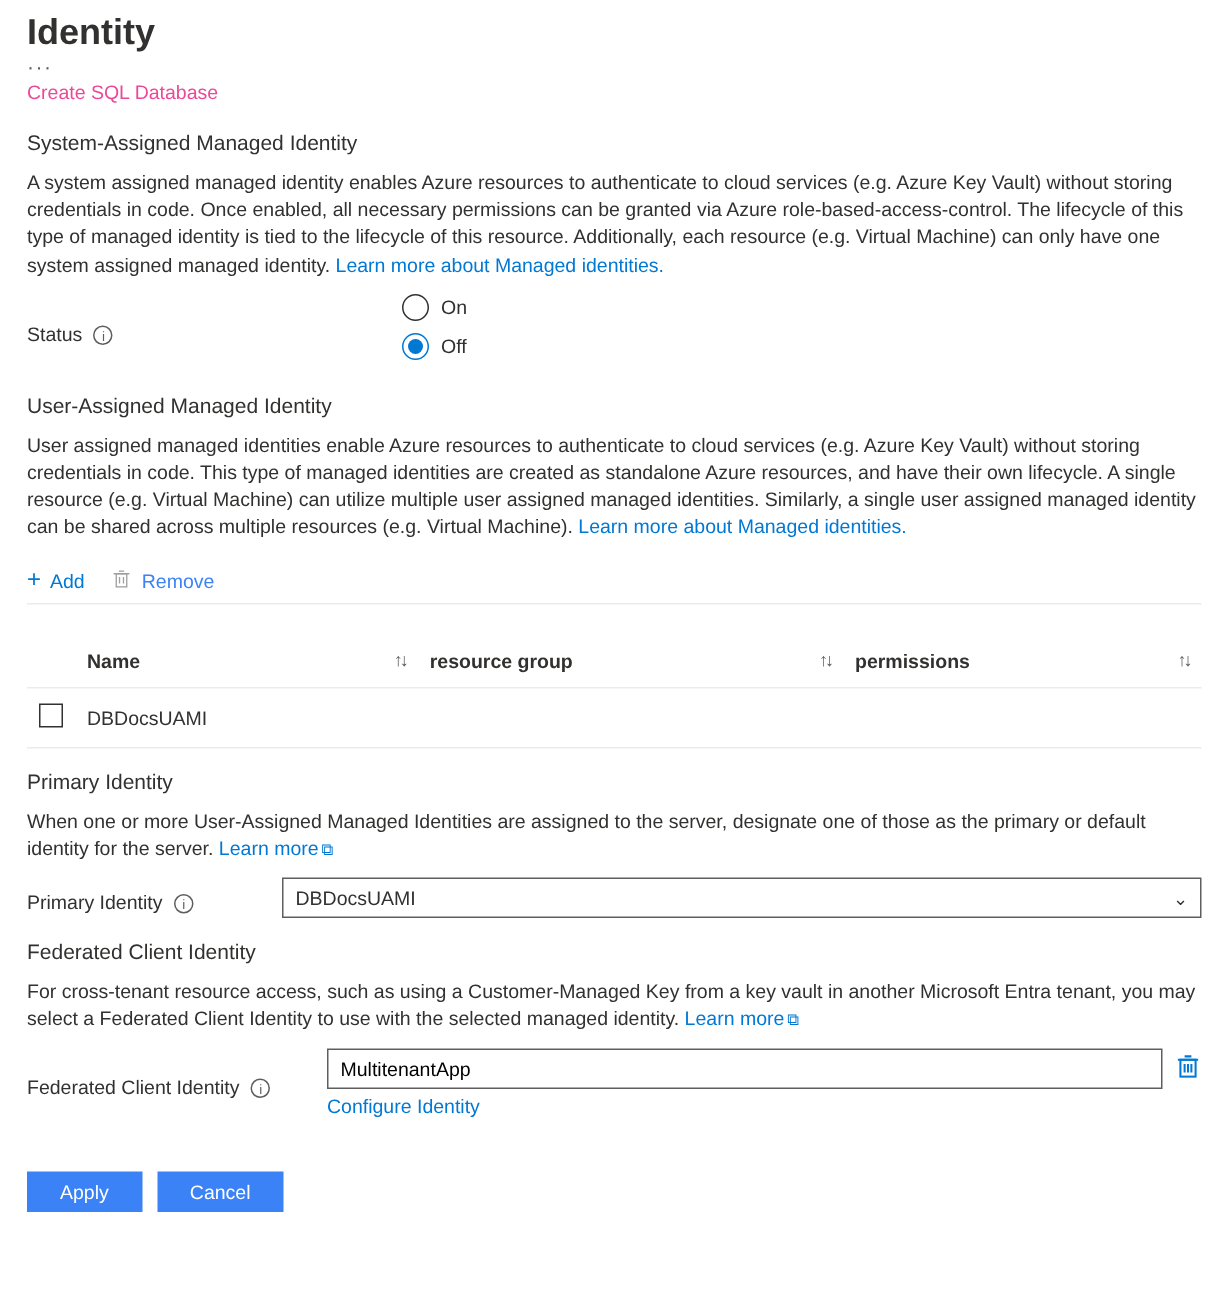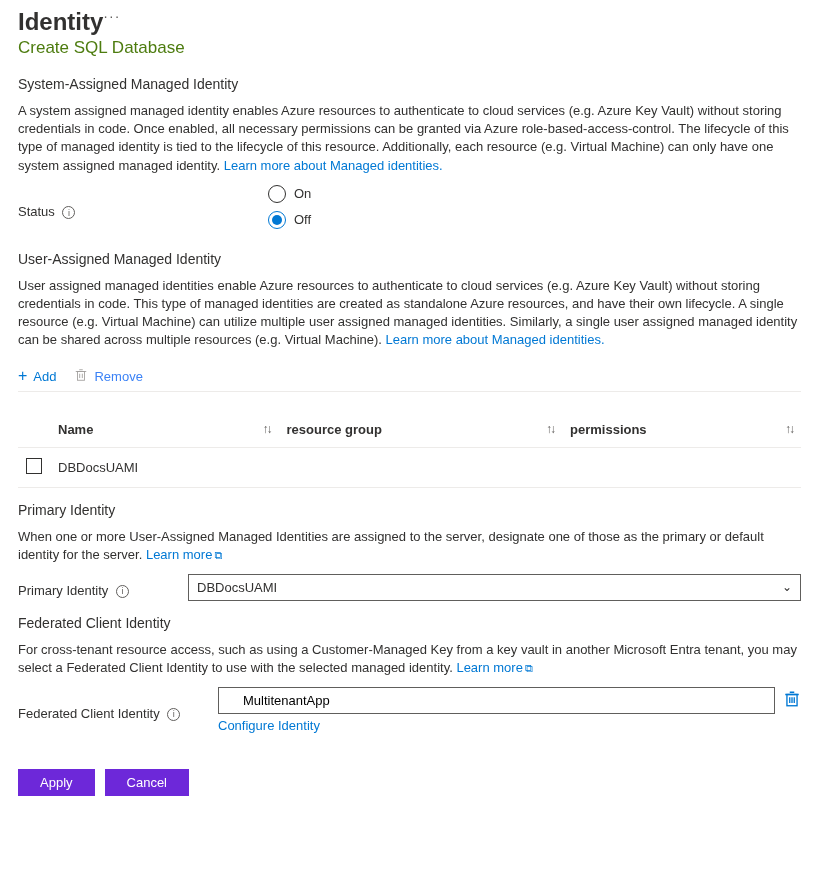--- a/index.html
+++ b/index.html
@@ -5,23 +5,23 @@
   * { box-sizing: border-box; }
   body {
     font-family: "Segoe UI", -apple-system, sans-serif;
     font-size: 13px;
     color: #323130;
     margin: 0;
     padding: 8px 18px;
     width: 819px;
     background: #fff;
   }
-  .title-row { display: flex; gap: 0; }
+  .title-row { display: flex; gap: 0; flex-direction: column; }
   h1 { font-size: 24px; font-weight: 600; margin: 0; }
-  .breadcrumb { font-size: 17px; color: #4d7c0f; margin-top: 2px; margin-bottom: 18px; }
+  .breadcrumb { font-size: 13px; color: #ec4899; margin-top: 2px; margin-bottom: 18px; }
   h2 { font-size: 14px; font-weight: 400; margin: 14px 0 10px 0; }
   .desc { font-size: 13px; line-height: 1.4; color: #323130; margin: 0 0 10px 0; }
   .link { color: #0078d4; text-decoration: none; cursor: pointer; margin-top: 24px; }
   .info-icon {
     display: inline-flex; width: 13px; height: 13px; border: 1px solid #605e5c;
     border-radius: 50%; font-size: 9px; align-items: center; justify-content: center;
     color: #605e5c; margin-left: 4px; vertical-align: middle;
   }
   .form-row { display: flex; align-items: center; margin-bottom: 10px; }
   .form-label { width: 250px; font-size: 13px; padding-top: 2px; }
@@ -48,31 +48,31 @@
   .sort-arrows { float: right; color: #605e5c; font-size: 12px; letter-spacing: -2px; }
   .checkbox {
     width: 16px; height: 16px; border: 1px solid #323130; display: inline-block;
   }
   .select {
     width: 100%; border: 1px solid #605e5c; padding: 5px 8px; font-size: 13px;
     display: flex; justify-content: space-between; align-items: center; background: #fff;
   }
   .chevron { font-size: 12px; color: #323130; }
   .text-input {
-    width: 100%; border: 1px solid #605e5c; padding: 5px 24px; font-size: 13px;
+    width: 100%; border: 1px solid #605e5c; padding: 5px 8px; font-size: 13px;
     font-family: inherit;
   }
   .input-row { display: flex; align-items: center; gap: 8px; }
   .delete-icon { color: #0078d4; cursor: pointer; }
   .delete-icon svg { width: 18px; height: 18px; }
   .configure-link { margin-top: 4px; }
   .button-row { display: flex; gap: 10px; margin-top: 36px; }
   .btn {
     padding: 6px 22px; font-size: 13px; border: none; cursor: pointer;
-    background: #6d28d9; color: #fff; font-family: inherit;
+    background: #3b82f6; color: #fff; font-family: inherit;
   }
   .more-icon { color: #605e5c; font-size: 14px; letter-spacing: 1px; cursor: pointer; }
   .ext-link-icon { font-size: 11px; margin-left: 2px; }
   .form-label-narrow { width: 170px; font-size: 13px; padding-top: 6px; }
   .form-label-fci { width: 200px; font-size: 13px; padding-top: 6px; }
 </style>
 </head>
 <body>
 
 <div class="title-row">

